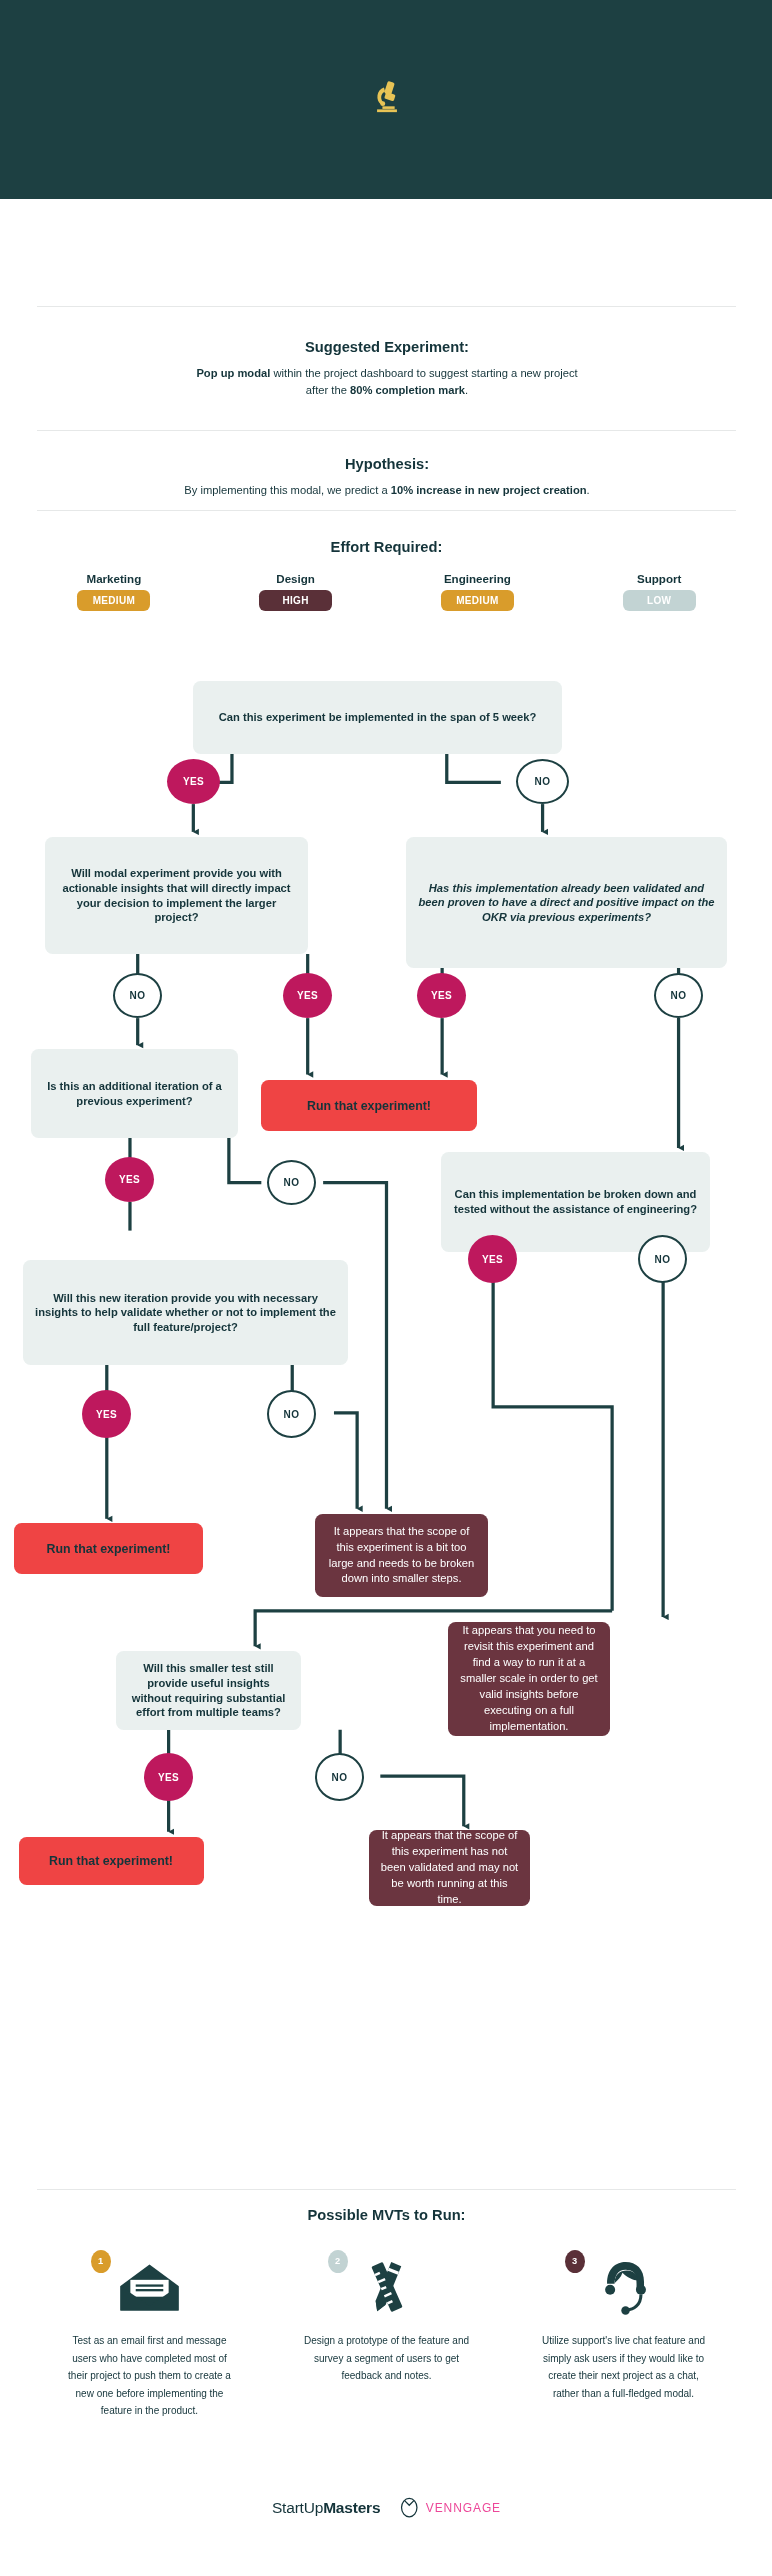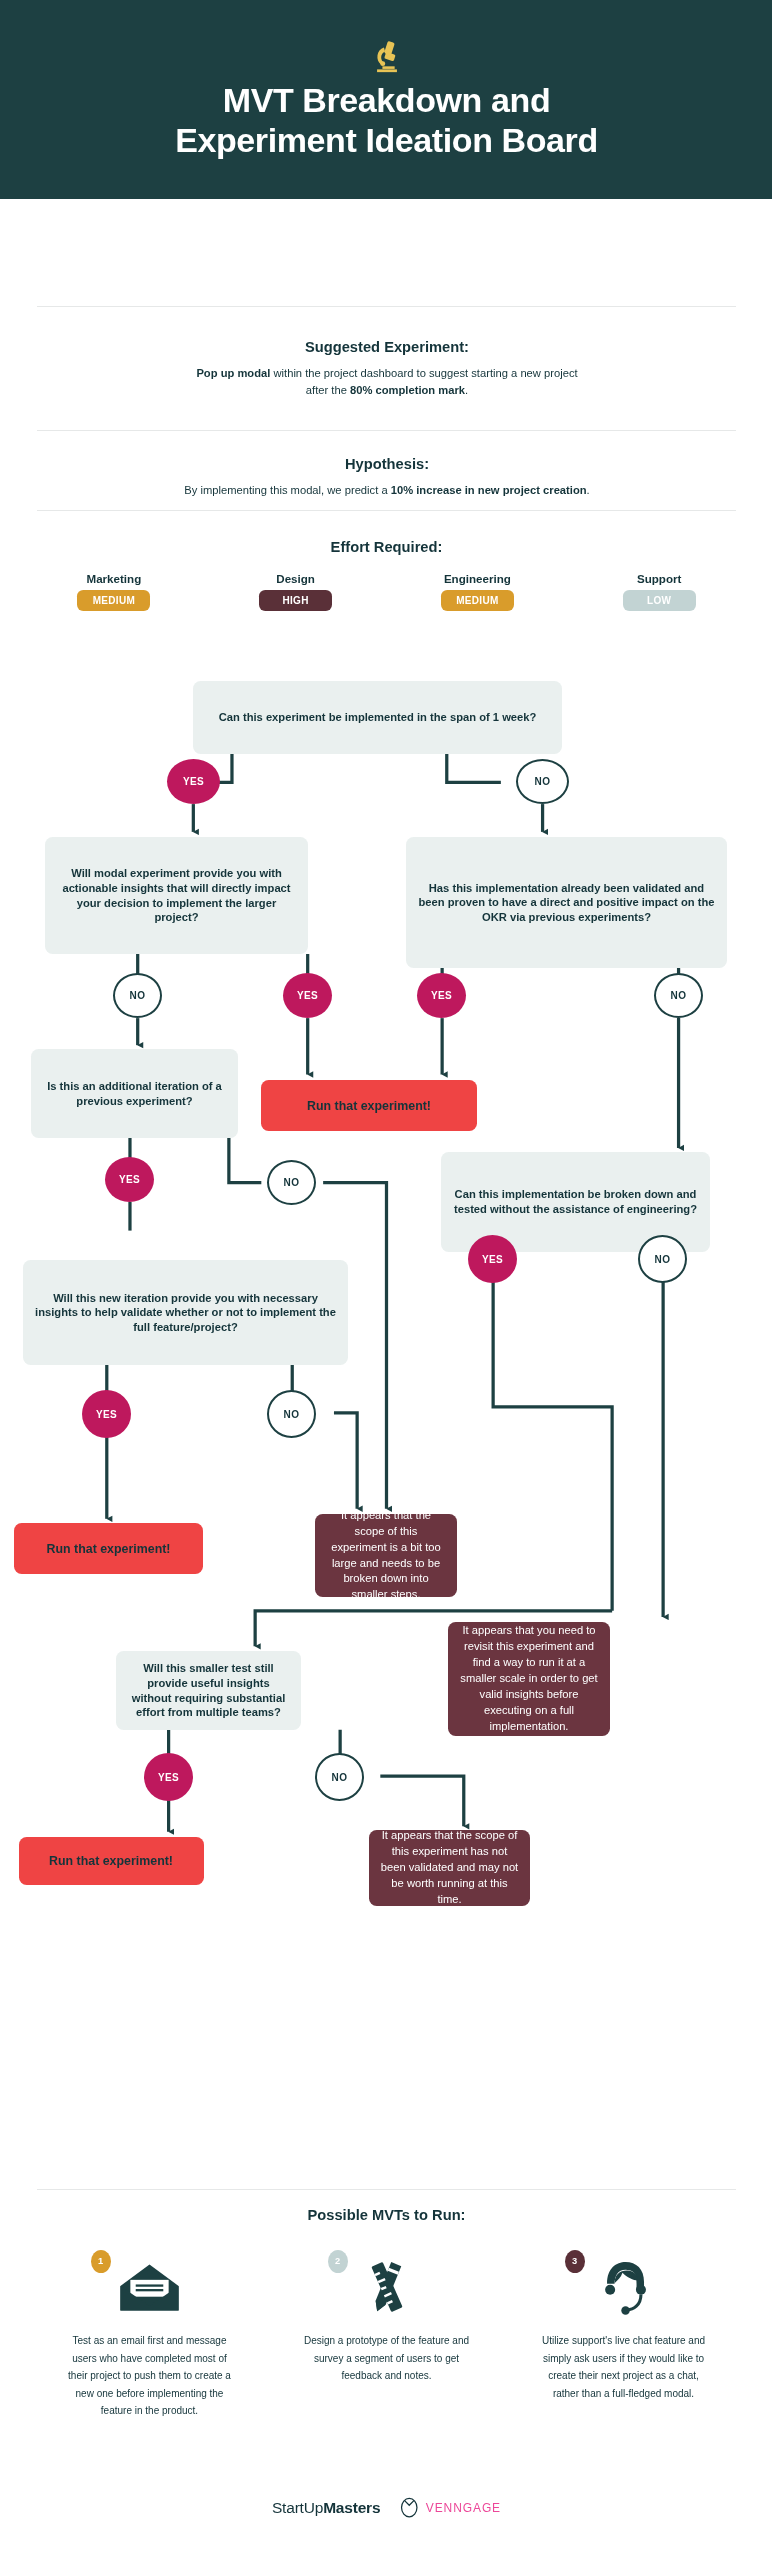--- a/index.html
+++ b/index.html
@@ -93,24 +93,20 @@
     <div class="header-icon">
       <svg width="26" height="34" viewBox="0 0 34 44" fill="#e7c355">
         <rect x="16" y="3" width="9.5" height="17" rx="2.5" transform="rotate(18 20 10)"></rect>
         <rect x="14.5" y="18" width="13" height="9" rx="2" transform="rotate(18 20 22)"></rect>
         <path d="M9 33 C2 28, 3 14, 13 11 L14.5 16 C8 18.5, 8 27.5, 13 30.5 Z"></path>
         <circle cx="11.5" cy="32" r="3.2"></circle>
         <path d="M11 35.5 h16 v3.4 h-16 z"></path>
         <path d="M4 39.5 h26 v3.6 h-26 z"></path>
       </svg>
     </div>
-    <div class="header-title">
-      <div>MVT Breakdown and</div>
-      <div>Experiment Ideation Board</div>
-    </div>
   </div>
 
   <div class="divider" style="top:306px"></div>
 
   <div class="section" style="top:339px">
     <div class="sec-head">Suggested Experiment:</div>
     <div class="sec-body">
       <div><b>Pop up modal</b><span> within the project dashboard to suggest starting a new project</span></div>
       <div><span>after the </span><b>80% completion mark</b><span>.</span></div>
     </div>
@@ -203,34 +199,34 @@
 
         <path d="M 218 1378 L 218 1410"></path>
         <path d="M 218 1468 L 218 1510" marker-end="url(#ah)"></path>
 
         <path d="M 440 1378 L 440 1410"></path>
         <path d="M 492 1438 L 600 1438 L 600 1503" marker-end="url(#ah)"></path>
       </g>
     </svg>
 
     <div class="node q-node" style="left:193px; top:15.5px; width:369px; height:73px;">
-      <span>Can this experiment be implemented in the span of 1 week?</span>
+      <span>Can this experiment be implemented in the span of 5 week?</span>
     </div>
     <div class="pill pill-yes" style="left:167px; top:94px; width:53px; height:45px;">
       <span>YES</span>
     </div>
     <div class="pill pill-no" style="left:516px; top:94px; width:53px; height:45px;">
       <span>NO</span>
     </div>
 
     <div class="node q-node" style="left:45px; top:172px; width:263px; height:117px;">
       <span>Will modal experiment provide you with actionable insights that will directly impact your decision to implement the larger project?</span>
     </div>
 
-    <div class="node q-node" style="left:406px; top:172px; width:321px; height:131px;">
+    <div class="node q-node" style="left:406px; top:172px; width:321px; height:131px;font-style:italic;">
       <span>Has this implementation already been validated and been proven to have a direct and positive impact on the OKR via previous experiments?</span>
     </div>
 
     <div class="pill pill-no" style="left:113px; top:308px; width:49px; height:45px;">
       <span>NO</span>
     </div>
     <div class="pill pill-yes" style="left:283px; top:308px; width:49px; height:45px;">
       <span>YES</span>
     </div>
     <div class="pill pill-yes" style="left:417px; top:308px; width:49px; height:45px;">
@@ -272,21 +268,21 @@
       <span>YES</span>
     </div>
     <div class="pill pill-no" style="left:267px; top:725px; width:49px; height:48px;">
       <span>NO</span>
     </div>
 
     <div class="node run-node" style="left:14px; top:858px; width:189px; height:51px;">
       <span>Run that experiment!</span>
     </div>
 
-    <div class="node warn-node" style="left:315px; top:849px; width:142px; height:83px;">
+    <div class="node warn-node" style="left:315px; top:849px; width:173px; height:83px;">
       <span>It appears that the scope of this experiment is a bit too large and needs to be broken down into smaller steps.</span>
     </div>
 
     <div class="node q-node" style="left:116px; top:986px; width:185px; height:79px;">
       <span>Will this smaller test still provide useful insights without requiring substantial effort from multiple teams?</span>
     </div>
 
     <div class="node warn-node" style="left:448px; top:957px; width:162px; height:114px;">
       <span>It appears that you need to revisit this experiment and find a way to run it at a smaller scale in order to get valid insights before executing on a full implementation.</span>
     </div>

